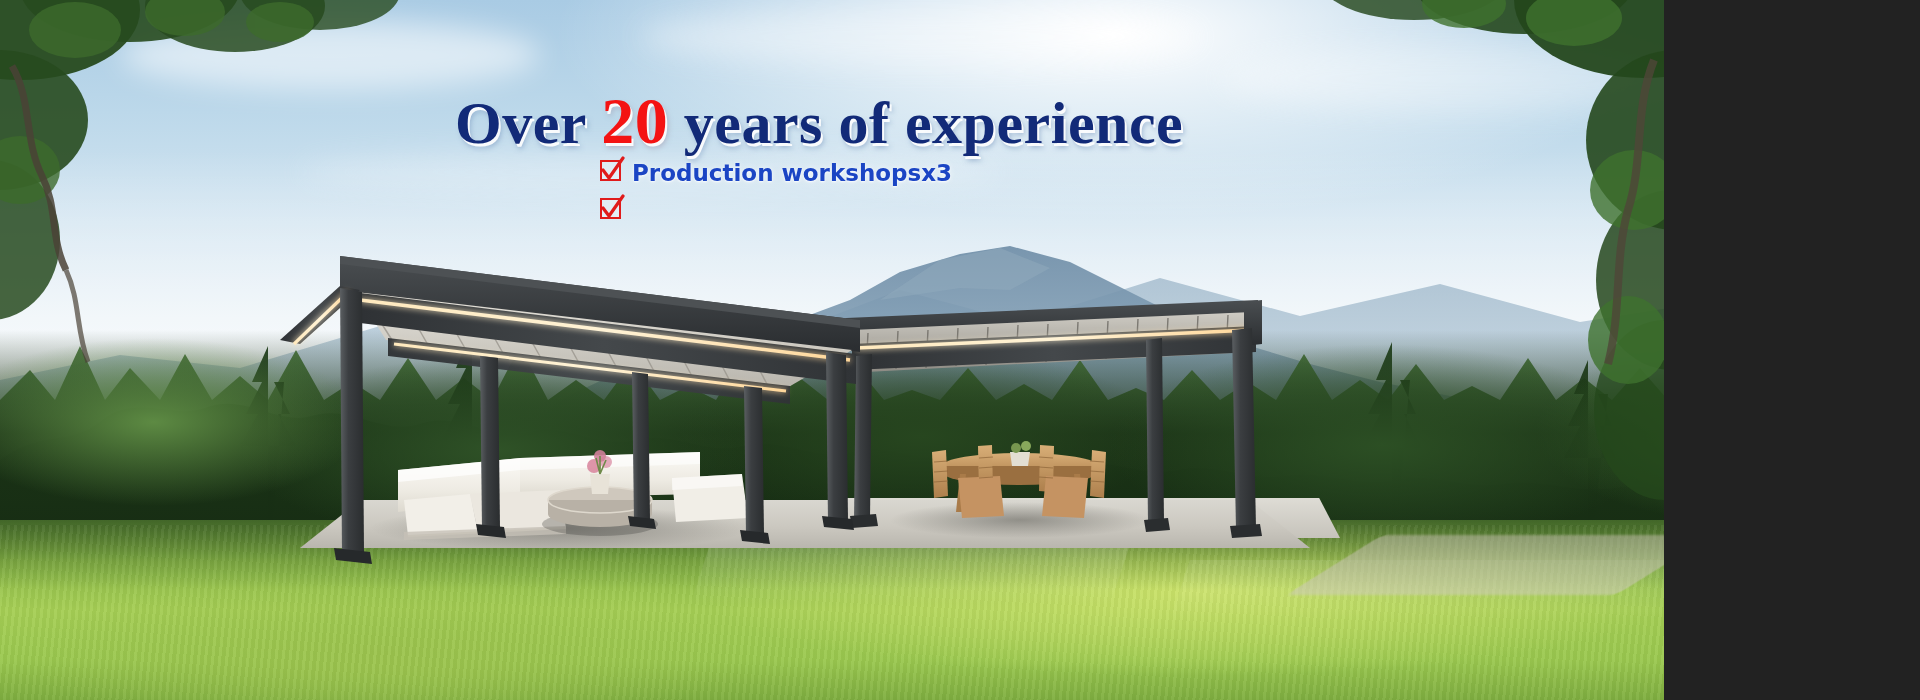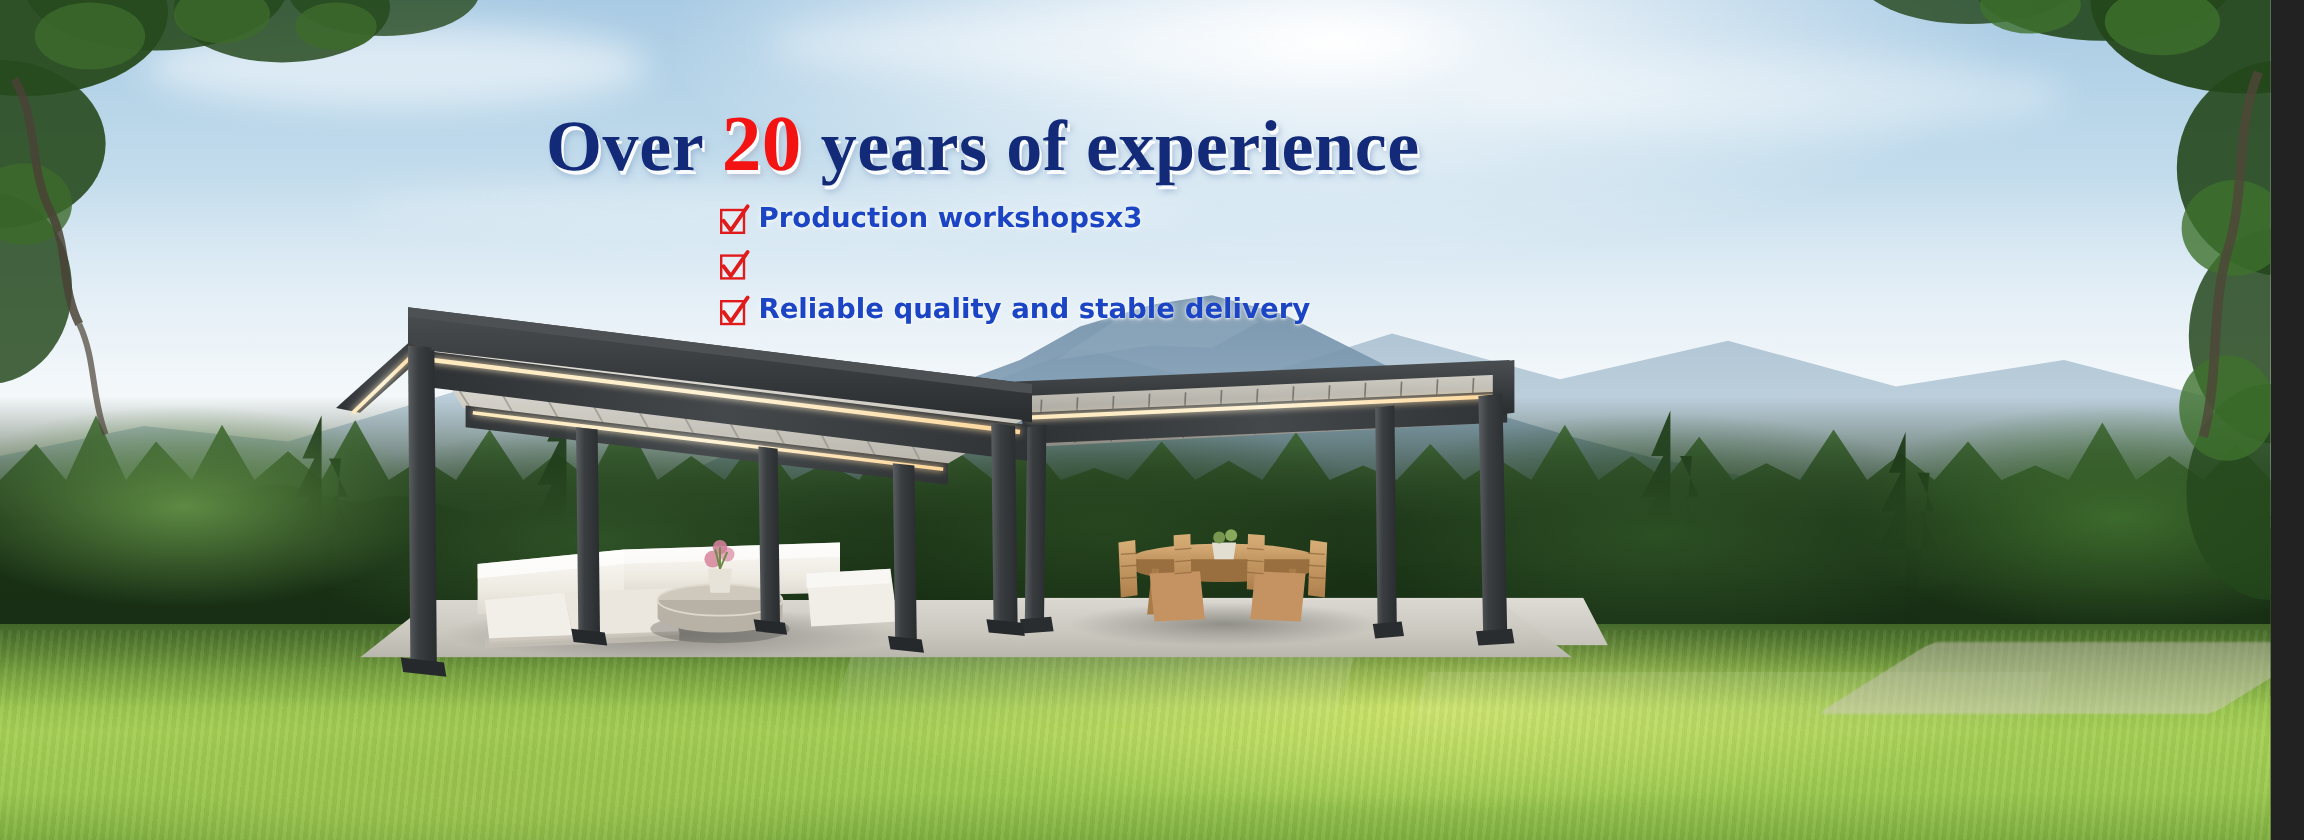--- a/index.html
+++ b/index.html
@@ -2,21 +2,21 @@
 <html><head>
 <meta charset="utf-8">
 <title>Pergola Hero Banner</title>
 <style>
   * { margin:0; padding:0; box-sizing:border-box; }
   html,body { background:#222; }
   body { font-family:"Liberation Sans", sans-serif; }
 
   .banner{
     position:relative;
-    width:1892px; height:700px;
+    width:1664px; height:700px;
     overflow:hidden;
     background:#8fc24a;
   }
 
   
   .sky{
     position:absolute; left:0; top:0; width:1920px; height:430px;
     background:
       radial-gradient(ellipse 900px 300px at 58% 8%, #ffffff 0%, rgba(255,255,255,0) 62%),
       linear-gradient(to bottom, #a9cbe4 0%, #bcd8ea 26%, #d3e5f1 52%, #e4eef5 74%, #eef4f7 100%);
@@ -136,21 +136,21 @@
     font-size:66px;
     text-shadow:
        2px 3px 0 rgba(255,255,255,.92),
        3px 5px 5px rgba(160,150,170,.5);
   }
 
   .bullets{
     position:absolute; left:600px; top:160px;
   }
   .bullet{
-    display:flex; align-items:flex-end;
+    display:flex; align-items:flex-start;
     height:35px;
     margin-bottom:3px;
   }
   .cbox{
     width:21px; height:21px; flex:0 0 21px;
     position:relative;
     margin-right:11px;
     border:2px solid #e01b1b;
     background:rgba(255,255,255,.25);
   }
@@ -521,25 +521,17 @@
       </div>
 
       <div class="bullet">
         <span class="cbox">
           <svg width="26" height="28" viewBox="0 0 26 28">
             <path d="M3,14 L9,22 L23,2" stroke="#e01b1b" stroke-width="3.2" fill="none" stroke-linecap="round" stroke-linejoin="round"></path>
           </svg>
         </span>
       </div>
 
-      <div class="bullet">
-        <span class="cbox">
-          <svg width="26" height="28" viewBox="0 0 26 28">
-            <path d="M3,14 L9,22 L23,2" stroke="#e01b1b" stroke-width="3.2" fill="none" stroke-linecap="round" stroke-linejoin="round"></path>
-          </svg>
-        </span>
-        <span class="btext">Reliable quality and stable delivery</span>
-      </div>
 
     </div>
   </div>
 
 </div>
 
 </body></html>

